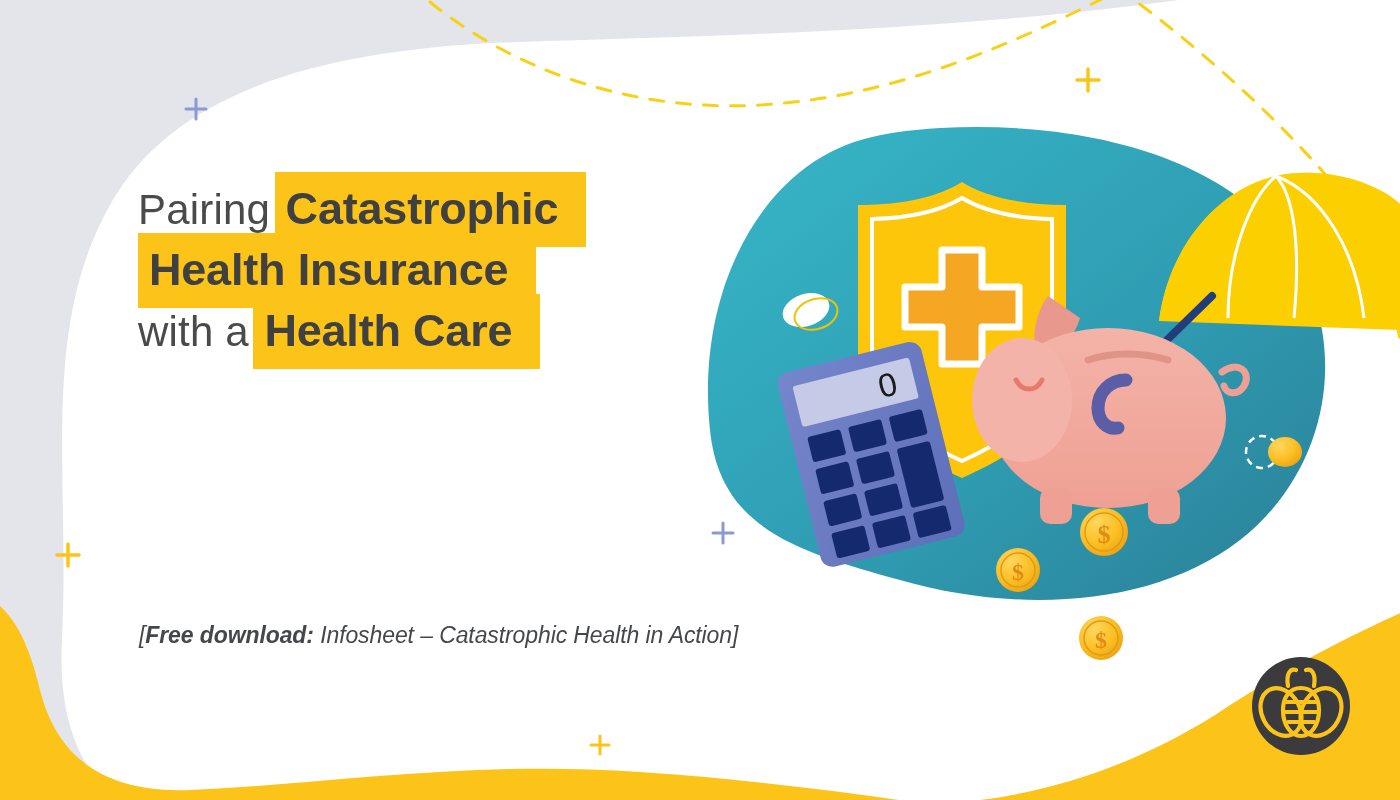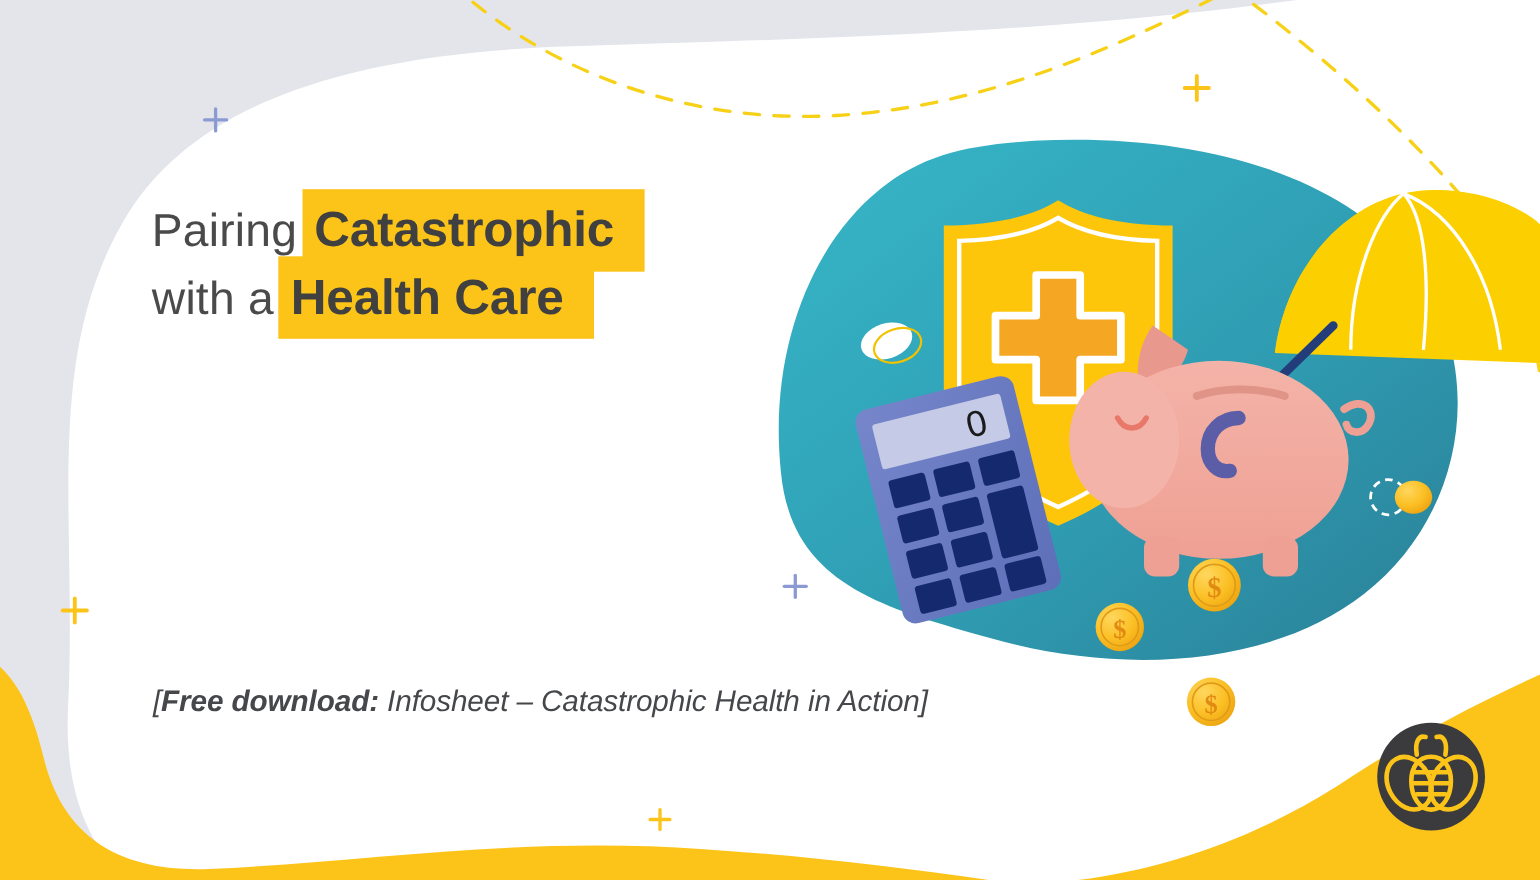--- a/index.html
+++ b/index.html
@@ -56,21 +56,21 @@
   .hl-line.l1 { margin-bottom: 16px; }
   .hl-line.l2 { margin-bottom: 16px; }
   .hl-line.l3 { margin-bottom: 28px; }
 
   
   .subtitle {
     position: absolute;
     left: 139px;
     top: 622px;
     z-index: 5;
-    font-size: 27px;
+    font-size: 23px;
     color: #45474b;
     white-space: nowrap;
     letter-spacing: -0.1px;
   }
   .subtitle .bracket { font-style: italic; font-weight: 400; }
   .subtitle .lead { font-style: italic; font-weight: 700; }
   .subtitle .rest { font-style: italic; font-weight: 400; }
 </style>
 </head>
 <body>
@@ -269,20 +269,23 @@
       <circle cx="1101" cy="638" r="17" fill="none" stroke="#e09a18" stroke-width="1.5"></circle>
       <text x="1101" y="648" text-anchor="middle" font-family="Liberation Serif, serif" font-size="24" font-weight="700" fill="#e28b13">$</text>
     </g>
   </svg>
 
   <div class="headline">
     <div class="hl-line l1">
       <span class="hl-plain">Pairing</span>
       <span class="hl-hi">Catastrophic</span>
     </div>
+    <div class="hl-line l2">
+      <span class="hl-hi">Health Insurance</span>
+    </div>
     <div class="hl-line l3">
       <span class="hl-plain">with a</span>
       <span class="hl-hi">Health Care</span>
     </div>
   </div>
 
   <div class="subtitle">
     <span class="bracket">[</span><span class="lead">Free download:</span><span class="rest"> Infosheet – Catastrophic Health in Action</span><span class="bracket">]</span>
   </div>
 

